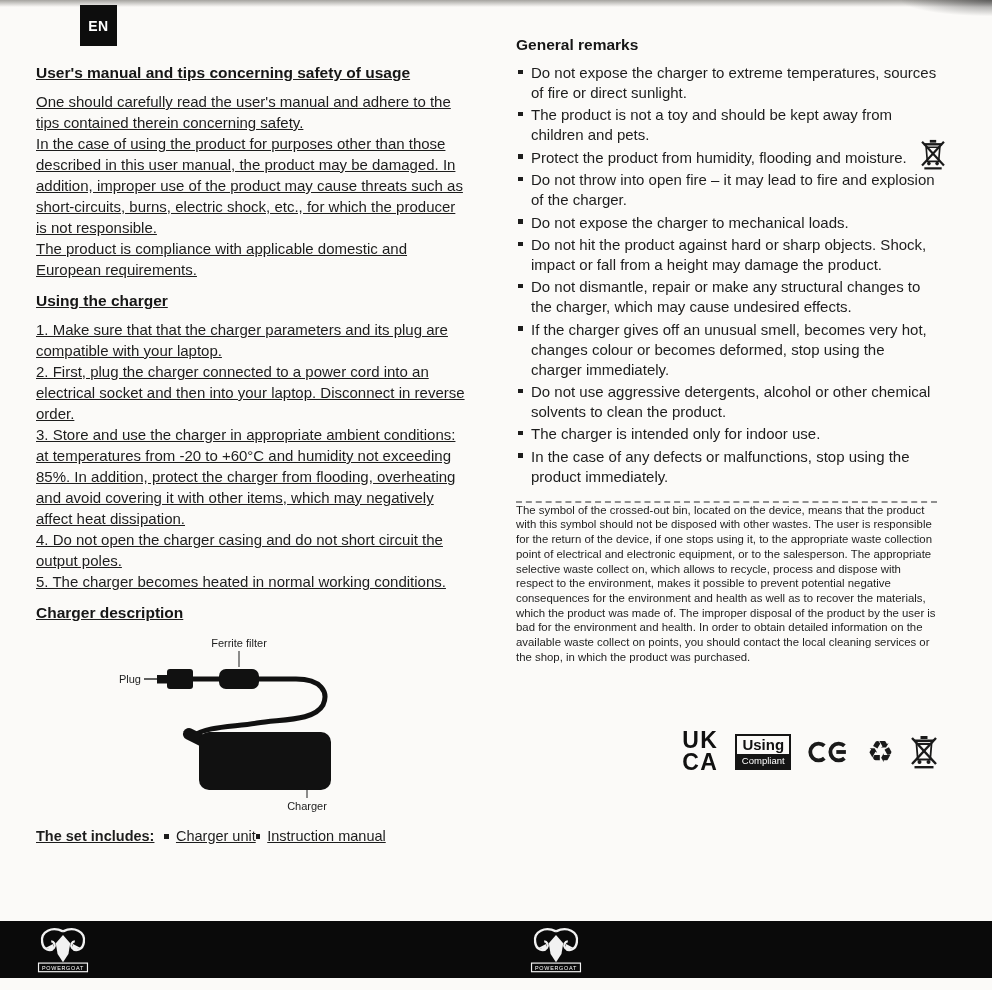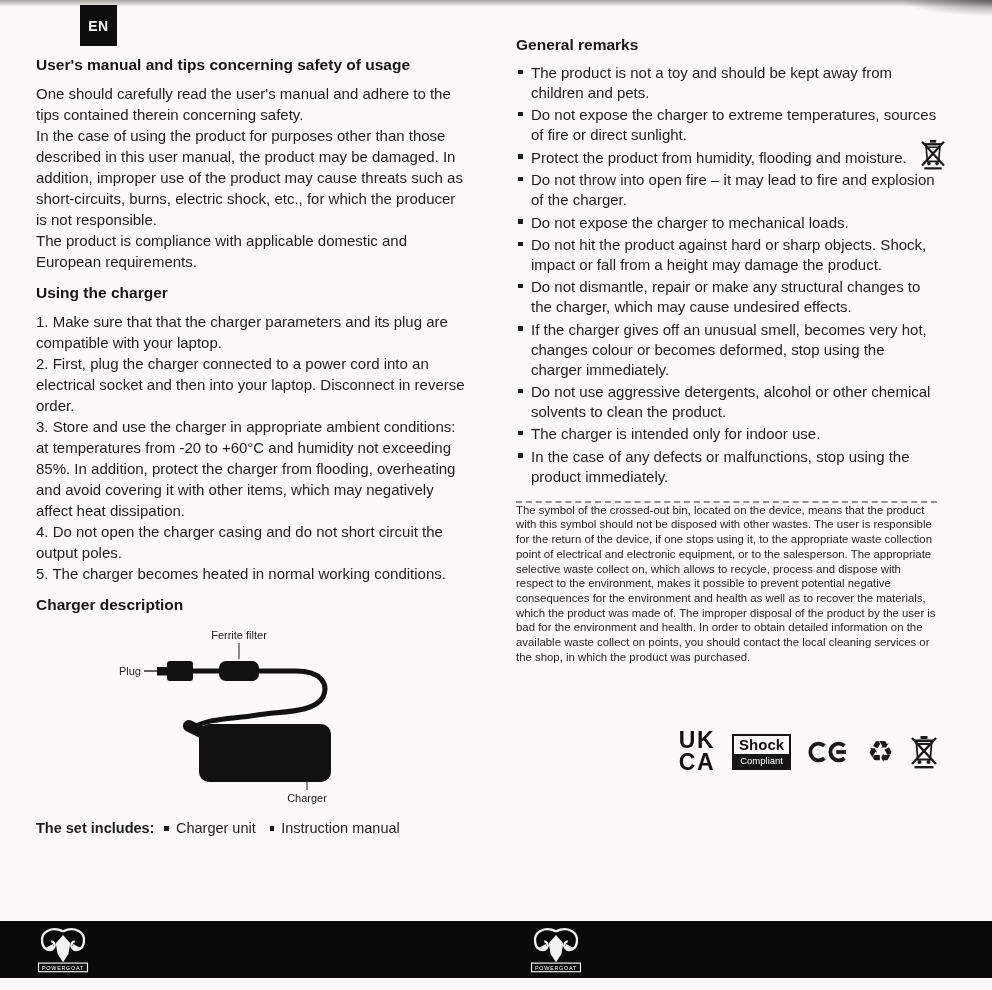--- a/index.html
+++ b/index.html
@@ -20,21 +20,21 @@
     position:absolute; top:0; right:0; width:90px; height:16px;
     background:radial-gradient(ellipse at top right, rgba(45,45,45,.6), rgba(45,45,45,0) 72%);
     pointer-events:none;
   }
   .en-badge {
     position:absolute; left:36px; top:5px; width:37px; height:41px;
     background:#0d0d0d; color:#fff; font-weight:bold; font-size:14px;
     display:flex; align-items:center; justify-content:center; letter-spacing:.5px;margin-left:44px;
   }
   .col { position:absolute; }
-  .col-left { left:36px; top:56px; width:433px; }
+  .col-left { left:36px; top:64px; width:433px;text-decoration:underline; }
   .col-right { left:516px; top:36px; width:421px; }
 
   h2 { font-size:15.5px; font-weight:bold; margin:0 0 9px; color:#161616; }
   .mt { margin-top:12px; }
   .body-text { font-size:15px; line-height:1.4; }
 
   ul.remarks { list-style:none; }
   ul.remarks li {
     position:relative; padding-left:15px; margin-bottom:2.5px;
     font-size:15px; line-height:1.33;
@@ -52,21 +52,21 @@
   .ukca { font-weight:bold; font-size:23px; line-height:.92; letter-spacing:1.5px; color:#111; }
   .rohs { border:2.5px solid #151515; text-align:center; }
   .rohs-top { font-weight:bold; font-size:15px; padding:0 5px 1px; color:#111; }
   .rohs-bottom { background:#151515; color:#fff; font-size:9.5px; padding:1px 3px 2px; }
   .recycle { font-family:"DejaVu Sans", sans-serif; font-size:30px; line-height:1; color:#1a1a1a; }
 
   .diagram { margin:14px 0 0 75px; }
 
   .set-row { margin-top:8px; display:flex; align-items:center; gap:10px; font-size:14.5px; }
   .set-label { font-weight:bold; }
-  .set-items { display:flex; align-items:center; gap:14px; }
+  .set-items { display:flex; align-items:center; }
   .set-item::before {
     content:""; display:inline-block; width:4.5px; height:4.5px;
     background:#1d1d1d; margin-right:7px; vertical-align:2.5px;
   }
 
   .weee-top { position:absolute; left:921px; top:139px; }
 
   .footer {
     position:absolute; left:0; right:0; bottom:12px; height:57px;
     background:#0a0a0a;
@@ -138,22 +138,22 @@
           <span class="set-item">Charger unit</span>
           <span class="set-item">Instruction manual</span>
         </span>
     </div>
   </div>
 
   <div class="col col-right">
     <h2>General remarks</h2>
 
     <ul class="remarks">
+        <li>Do not expose the charger to extreme temperatures, sources of fire or direct sunlight.</li>
         <li>The product is not a toy and should be kept away from children and pets.</li>
-        <li>Do not expose the charger to extreme temperatures, sources of fire or direct sunlight.</li>
         <li>Protect the product from humidity, flooding and moisture.</li>
         <li>Do not throw into open fire – it may lead to fire and explosion of the charger.</li>
         <li>Do not expose the charger to mechanical loads.</li>
         <li>Do not hit the product against hard or sharp objects. Shock, impact or fall from a height may damage the product.</li>
         <li>Do not dismantle, repair or make any structural changes to the charger, which may cause undesired effects.</li>
         <li>If the charger gives off an unusual smell, becomes very hot, changes colour or becomes deformed, stop using the charger immediately.</li>
         <li>Do not use aggressive detergents, alcohol or other chemical solvents to clean the product.</li>
         <li>The charger is intended only for indoor use.</li>
         <li>In the case of any defects or malfunctions, stop using the product immediately.</li>
       </ul>
@@ -161,21 +161,21 @@
     <div class="divider"></div>
 
     <p class="small-text">The symbol of the crossed-out bin, located on the device, means that the product with this symbol should not be disposed with other wastes. The user is responsible for the return of the device, if one stops using it, to the appropriate waste collection point of electrical and electronic equipment, or to the salesperson. The appropriate selective waste collect on, which allows to recycle, process and dispose with respect to the environment, makes it possible to prevent potential negative consequences for the environment and health as well as to recover the materials, which the product was made of. The improper disposal of the product by the user is bad for the environment and health. In order to obtain detailed information on the available waste collect on points, you should contact the local cleaning services or the shop, in which the product was purchased.</p>
 
     <div class="compliance">
       <div class="ukca">
         <div>UK</div>
         <div>CA</div>
       </div>
       <div class="rohs">
-        <div class="rohs-top">Shock</div>
+        <div class="rohs-top">Using</div>
         <div class="rohs-bottom">Compliant</div>
       </div>
       <svg width="42" height="22" viewBox="0 0 46 22">
         <path d="M17.9 4.2 A9.2 9.2 0 1 0 17.9 17.8" fill="none" stroke="#1a1a1a" stroke-width="4.2"></path>
         <path d="M39.9 4.2 A9.2 9.2 0 1 0 39.9 17.8" fill="none" stroke="#1a1a1a" stroke-width="4.2"></path>
         <line x1="31" y1="11" x2="41.5" y2="11" stroke="#1a1a1a" stroke-width="4.2"></line>
       </svg>
       <span class="recycle">♻</span>
       <svg width="26" height="34" viewBox="0 0 26 34">
         <rect x="9.5" y="1" width="7" height="3" fill="#1a1a1a"></rect>

